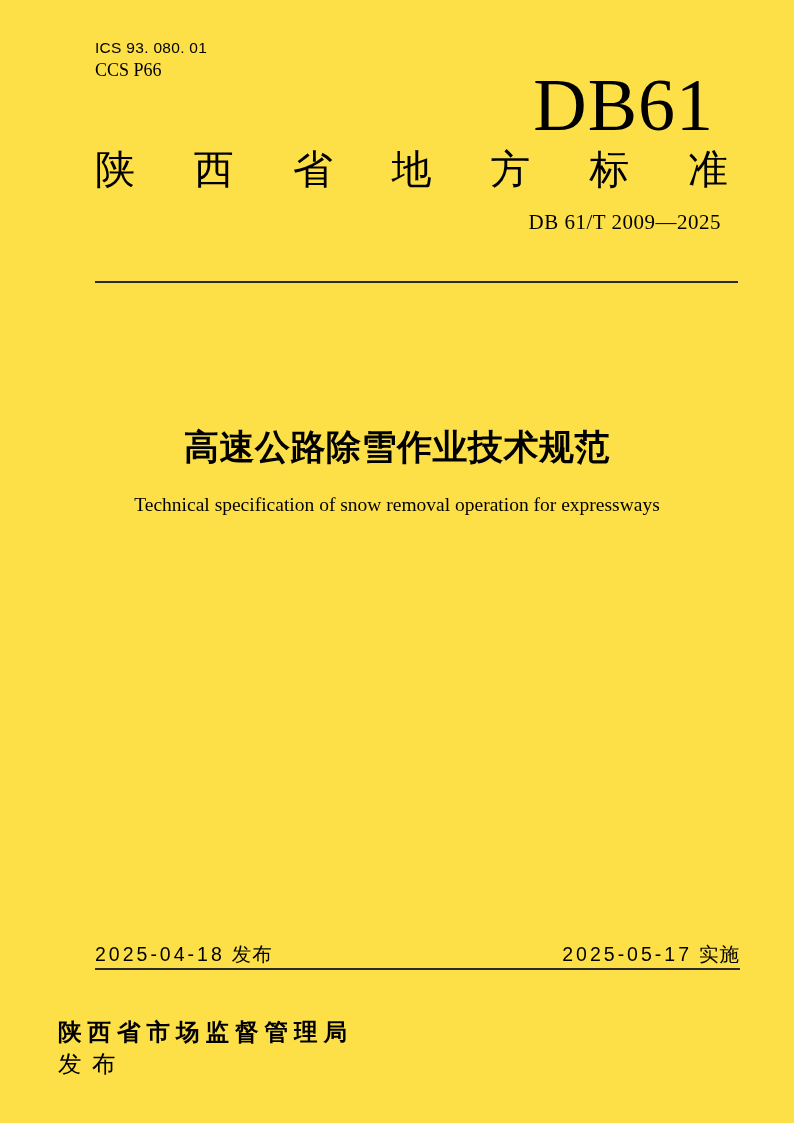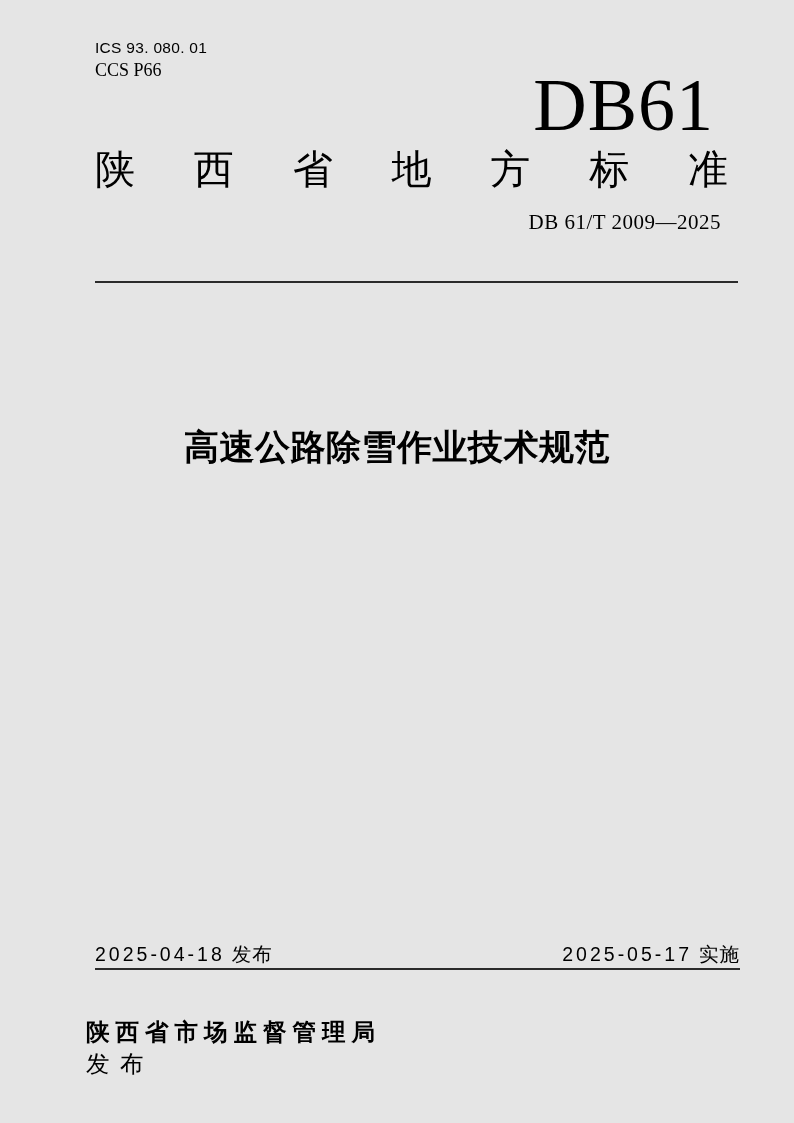--- a/index.html
+++ b/index.html
@@ -94,41 +94,42 @@
   .publisher-row {
     left: 0; top: 1016px;
     width: 100%;
     display: flex;
     justify-content: center;
     align-items: baseline;
     font-size: 23.5px;
     flex-direction: column;
   }
   .issuer-name { font-weight: bold; letter-spacing: 6px; }
-  .issue-action { margin-left: 86px; letter-spacing: 2px; white-space: pre; }
+  .issue-action { margin-left: 58px; letter-spacing: 2px; white-space: pre; }
 </style>
 </head>
 <body>
 
-<div class="page" style="background: #e5e5e5; color: rgb(0, 0, 0);">
+<div class="page" style="background: #fde047; color: rgb(0, 0, 0);">
 
   <div class="abs ics-code">ICS 93. 080. 01</div>
 
   <div class="abs ccs-code">CCS P66</div>
 
   <div class="abs db-logo">DB61</div>
 
   <div class="abs standard-category">陕 西 省 地 方 标 准</div>
 
   <div class="abs standard-number">DB 61/T 2009—2025</div>
 
   <hr class="abs rule-top" style="background: rgb(43, 43, 43);">
 
   <div class="abs title-zh">高速公路除雪作业技术规范</div>
 
+  <div class="abs title-en">Technical specification of snow removal operation for expressways</div>
 
   <div class="abs dates-row">
     <span class="date-group">
       <span class="date-value">2025-04-18</span>
       <span class="date-label">发布</span>
     </span>
     <span class="date-group">
       <span class="date-value">2025-05-17</span>
       <span class="date-label">实施</span>
     </span>

